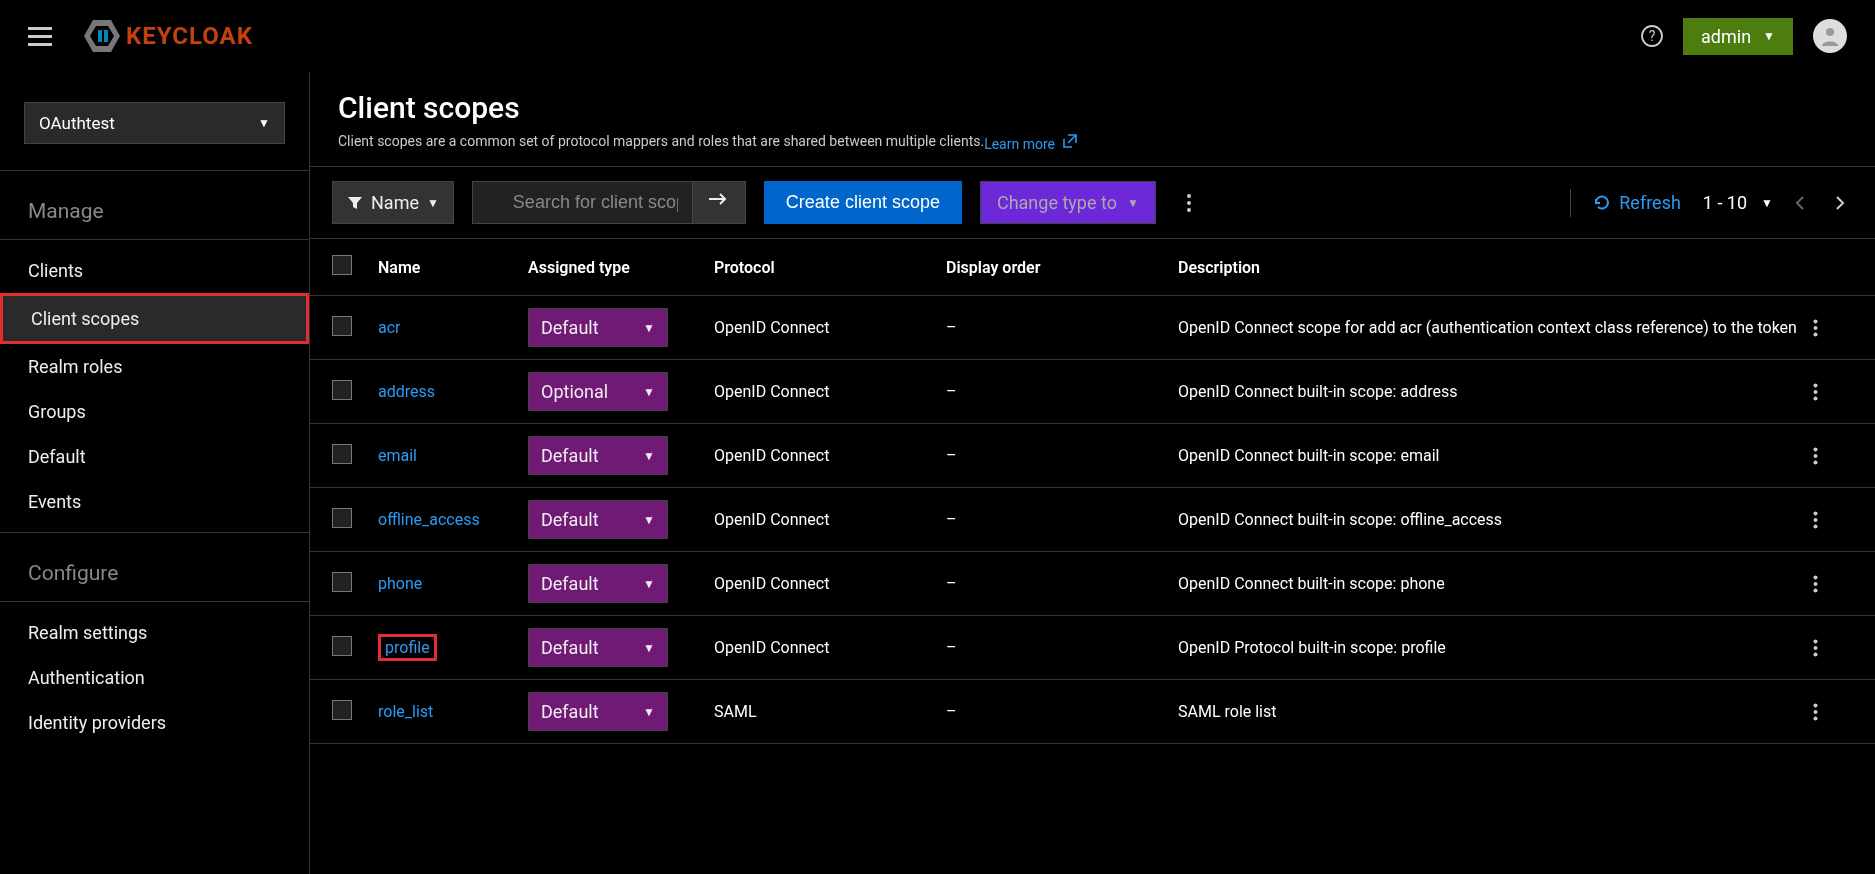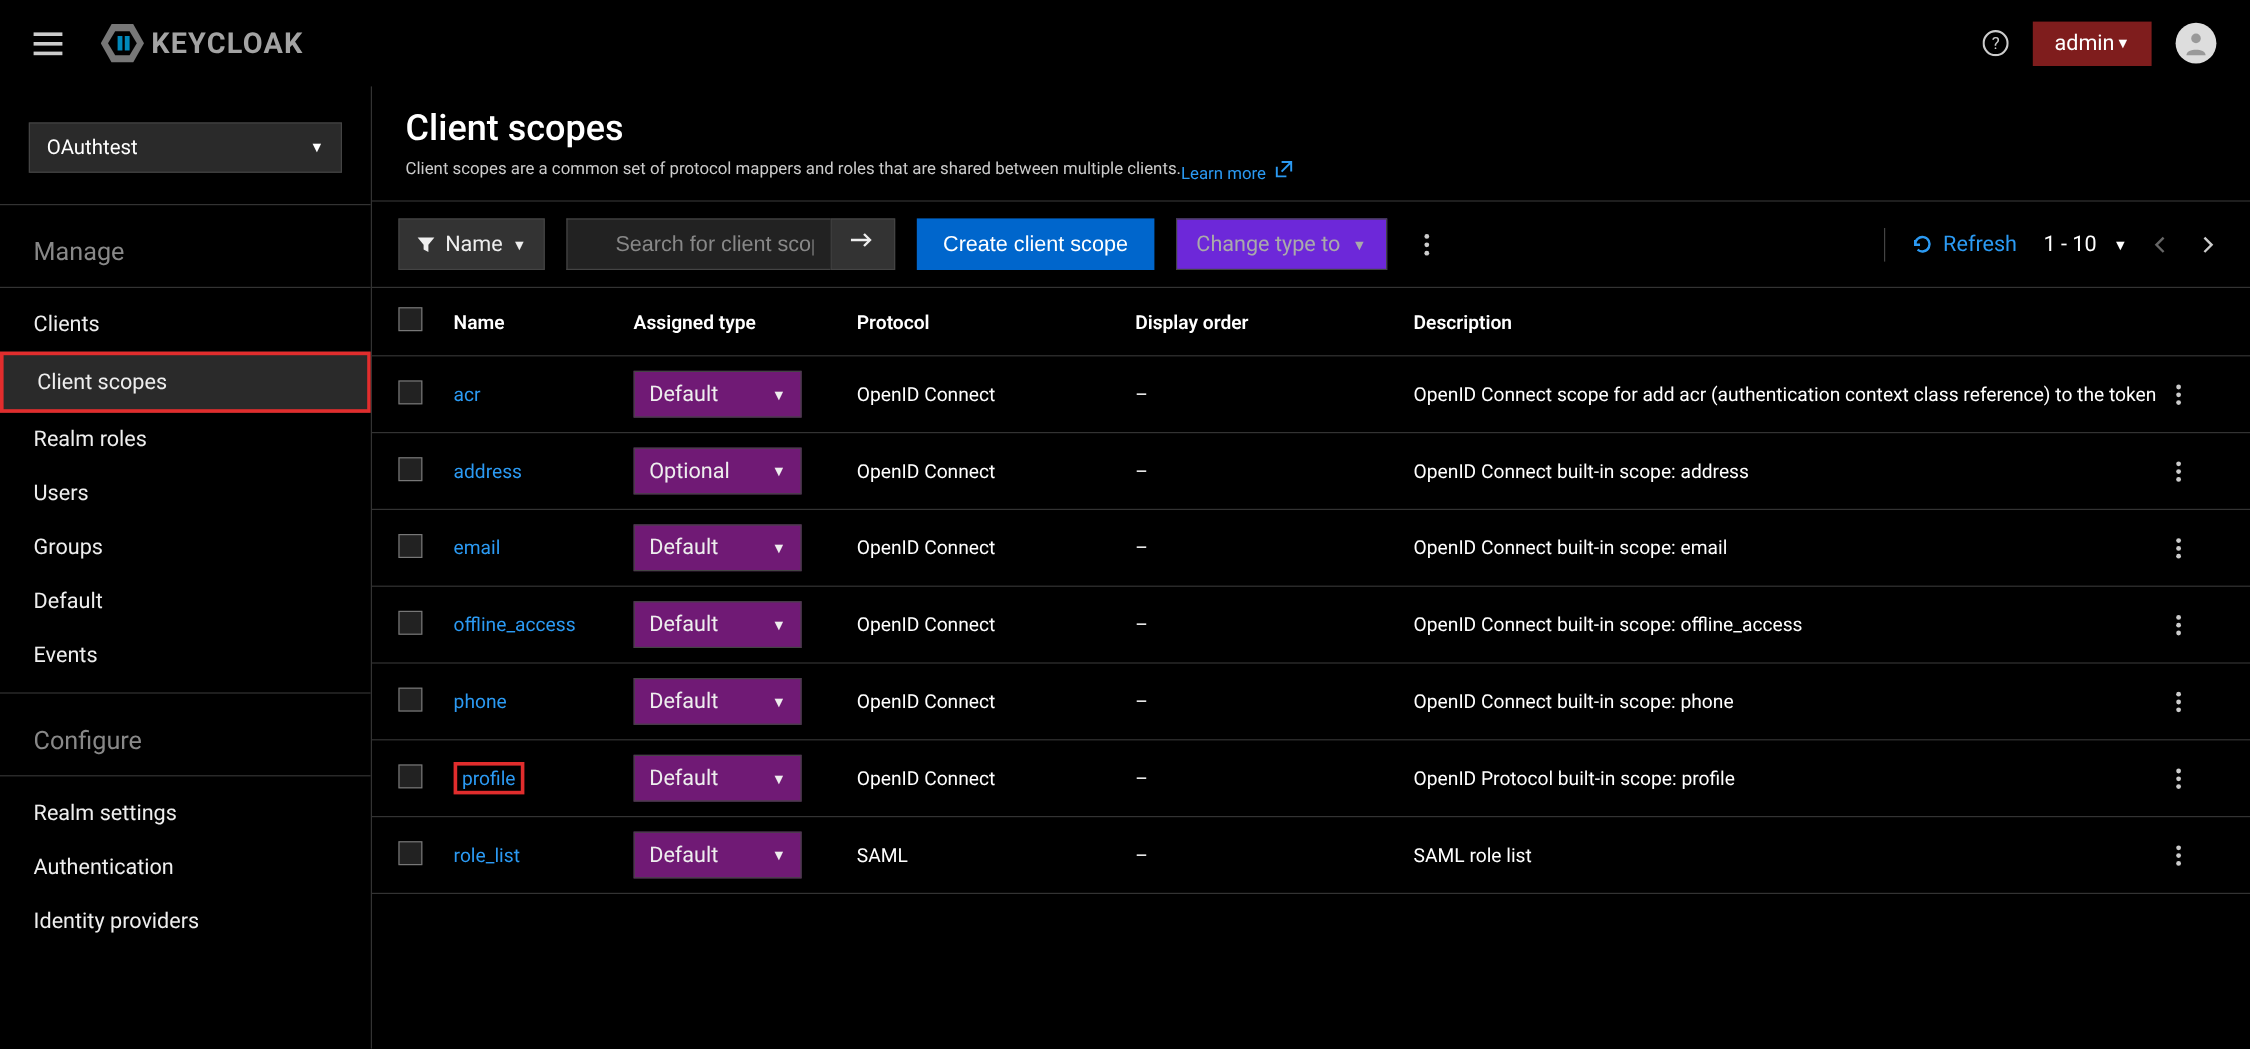--- a/index.html
+++ b/index.html
@@ -20,29 +20,29 @@
   display: flex;
   align-items: center;
   padding: 0 28px;
   justify-content: space-between;
 }
 .topbar-left { display: flex; align-items: center; gap: 32px; }
 .hamburger { display: flex; flex-direction: column; gap: 5px; cursor: pointer; }
 .hamburger span { width: 24px; height: 3px; background: #ccc; }
 .logo { display: flex; align-items: center; gap: 6px; }
 .logo-icon { display: inline-flex; }
-.logo-text { font-size: 24px; font-weight: 700; letter-spacing: 1px; color: #a3a3a3; }
+.logo-text { font-size: 24px; font-weight: 700; letter-spacing: 1px; color: #c2410c; }
 .topbar-right { display: flex; align-items: center; gap: 20px; }
 .help-icon { width:22px; height:22px; display:flex; align-items:center; justify-content:center; }
 .user-dropdown {
-  background: #7f1d1d;
+  background: #4d7c0f;
   padding: 8px 18px;
   display: flex;
   align-items: center;
-  gap: 1px;
+  gap: 12px;
   cursor: pointer;
   font-size: 18px;
 }
 .avatar {
   width: 34px; height: 34px; border-radius: 50%; background: #ddd; display:flex; align-items:center; justify-content:center;
 }
 
 
 .main { display:flex; height: calc(874px - 72px); }
 .sidebar {
@@ -234,21 +234,20 @@
         <span class="caret">▼</span>
       </div>
     </div>
     <hr>
     <div class="section-label">Manage</div>
     <hr>
     <div id="manage-nav">
         <div class="nav-item">Clients</div>
         <div class="nav-item highlight">Client scopes</div>
         <div class="nav-item">Realm roles</div>
-        <div class="nav-item">Users</div>
         <div class="nav-item">Groups</div>
         <div class="nav-item">Default</div>
         <div class="nav-item">Events</div>
       </div>
     <hr>
     <div class="section-label">Configure</div>
     <hr>
     <div id="configure-nav">
         <div class="nav-item">Realm settings</div>
         <div class="nav-item">Authentication</div>

